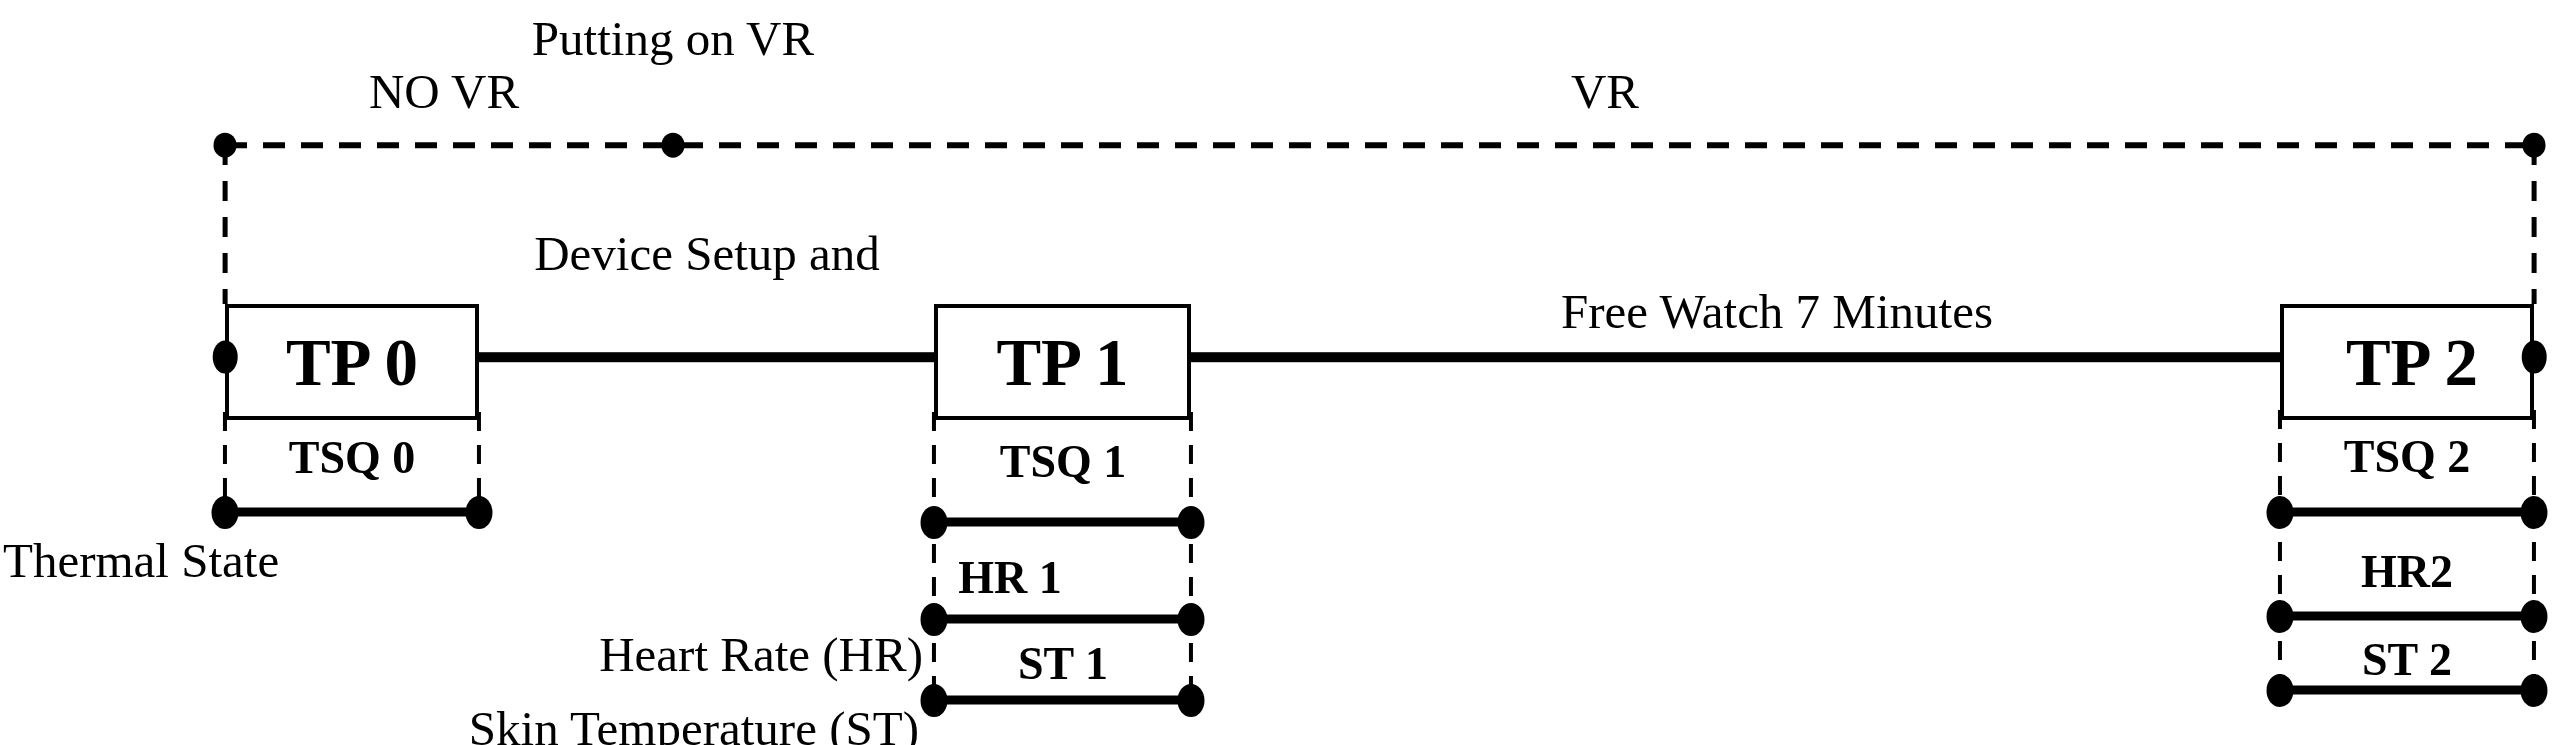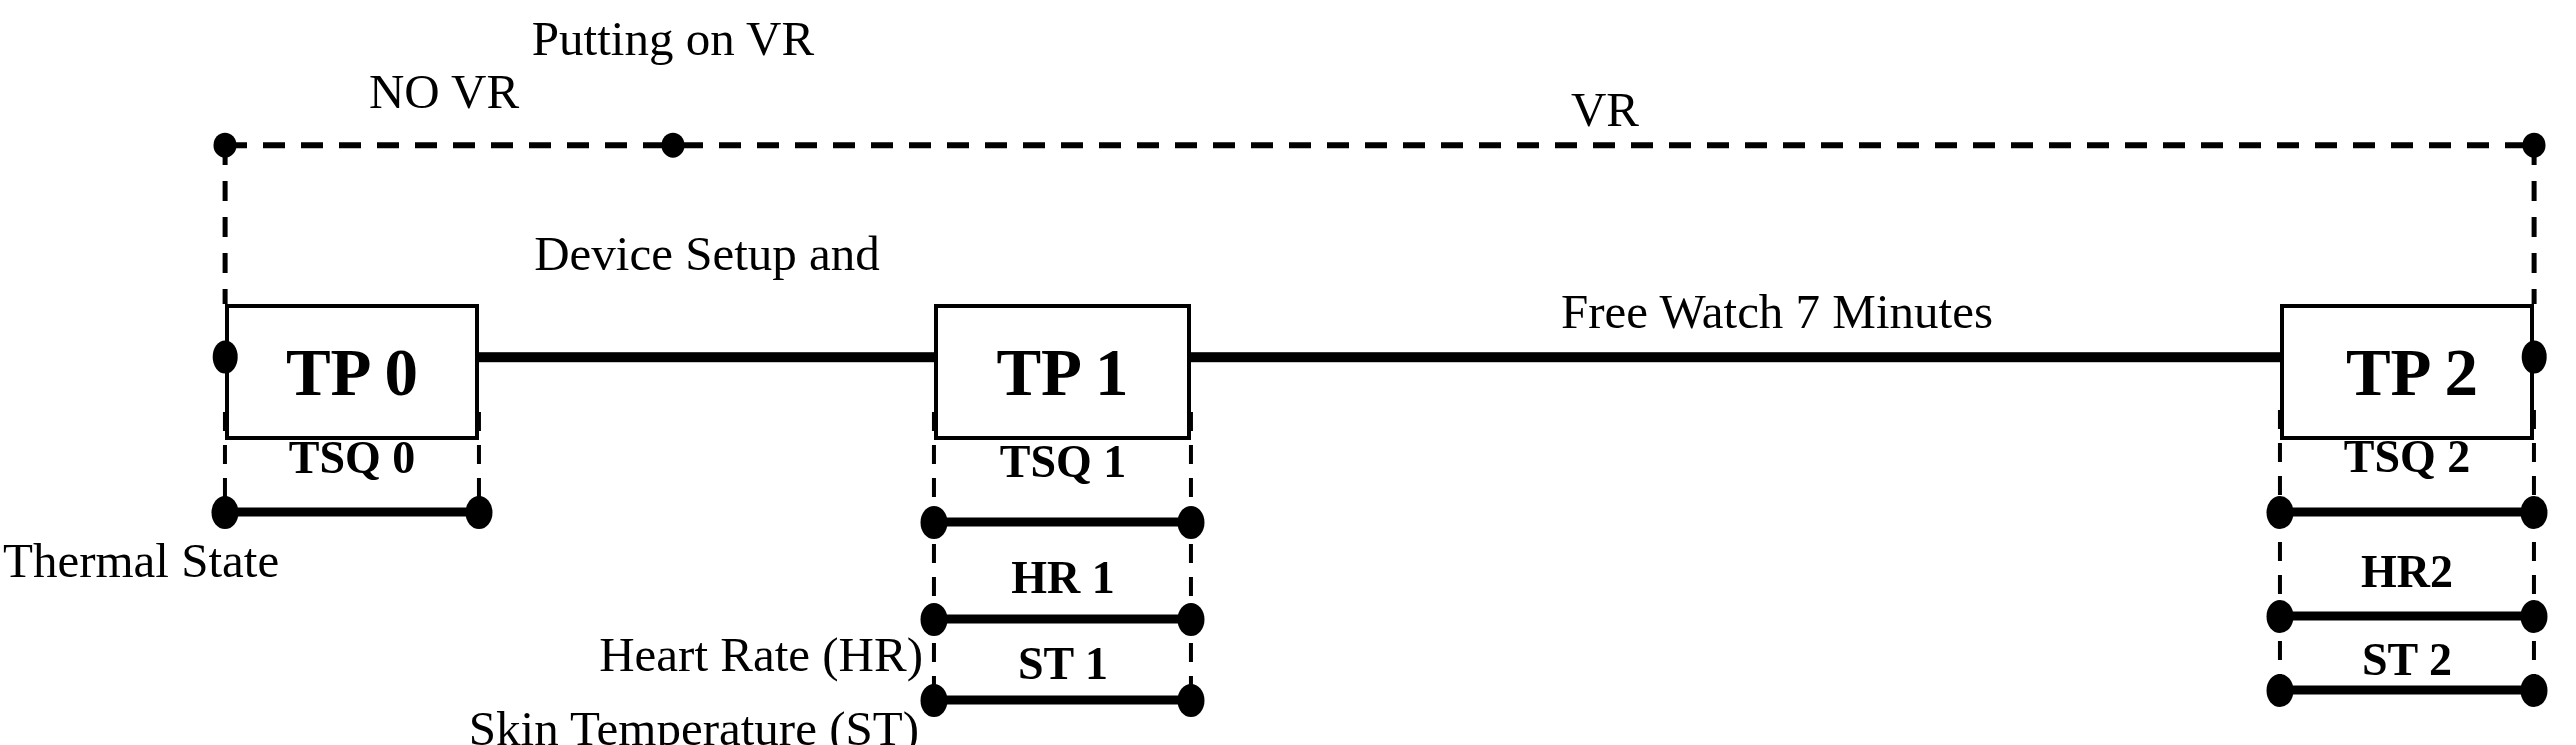--- a/index.html
+++ b/index.html
@@ -25,21 +25,21 @@
     font-size: 49px;
     line-height: 1;
     color: #000;
   }
   .txt.left-align  { transform: translate(0, -50%); }
   .txt.right-align { transform: translate(-100%, -50%); margin-top: 36px; }
   .measure { font-weight: bold; font-size: 46px; }
   
   .tpbox {
     position: absolute;
-    height: 136px;
+    height: 116px;
     box-sizing: border-box;
     border: 4.1px solid #000;
     background: #fff;
     display: flex;
     align-items: center;
     justify-content: center;
     font-weight: bold;
     font-size: 67px;
     z-index: 3;
   }
@@ -99,21 +99,21 @@
   .enddot.l { left: 0;  transform: translate(-50%, -50%); }
   .enddot.r { right: 0; transform: translate(50%, -50%); }
 </style>
 </head>
 <body>
 
 <figure class="canvas">
 
   <div class="txt" style="left:673px; top:38px;">Putting on VR</div>
   <div class="txt" style="left:444px; top:91px;">NO VR</div>
-  <div class="txt" style="left:1605px; top:91px;margin-top:18px;">VR</div>
+  <div class="txt" style="left:1605px; top:91px;">VR</div>
 
   <div class="dash-h" style="left:225px; top:145px; width:2308px;"></div>
   <div class="dash-v" style="left:225px; top:145px; height:159px;"></div>
   <div class="dash-v" style="left:2534px; top:145px; height:159px;"></div>
   <div class="dot d-top" style="left:225px; top:145px;"></div>
   <div class="dot d-top" style="left:673px; top:145px;"></div>
   <div class="dot d-top" style="left:2534px; top:145px;"></div>
 
   <div class="txt" style="left:707px; top:253px;">Device Setup and</div>
   <div class="txt" style="left:1777px; top:311px;">Free Watch 7 Minutes</div>
@@ -138,21 +138,21 @@
   <div class="guide-v" style="left:479px; top:412px; height:100px;"></div>
 
   <div class="guide-v" style="left:934px; top:412px; height:288px;"></div>
   <div class="guide-v" style="left:1191px; top:412px; height:288px;"></div>
 
   <div class="guide-v" style="left:2280px; top:410px; height:280px;"></div>
   <div class="guide-v" style="left:2534px; top:410px; height:280px;"></div>
 
   <div class="txt measure" style="left:352px;  top:458px;">TSQ 0</div>
   <div class="txt measure" style="left:1063px; top:462px;">TSQ 1</div>
-  <div class="txt measure" style="left:1063px; top:578px;">HR 1</div>
+  <div class="txt measure" style="left:1010px; top:578px;">HR 1</div>
   <div class="txt measure" style="left:1063px; top:664px;">ST 1</div>
   <div class="txt measure" style="left:2407px; top:457px;">TSQ 2</div>
   <div class="txt measure" style="left:2407px; top:572px;">HR2</div>
   <div class="txt measure" style="left:2407px; top:660px;">ST 2</div>
 
   <div class="bar" style="left:225px; top:512px; width:254px;">
     <span class="enddot l"></span>
     <span class="enddot r"></span>
   </div>
   <div class="bar" style="left:934px; top:522px; width:257px;">

